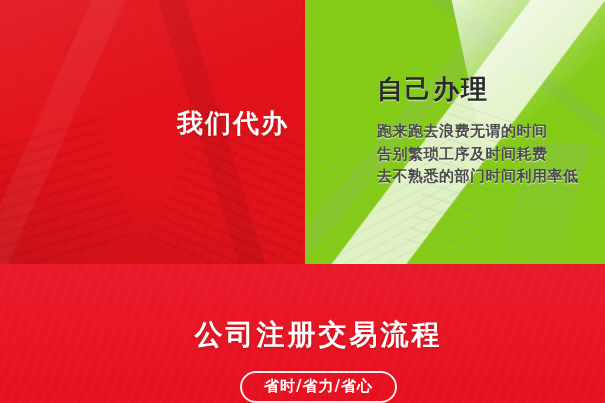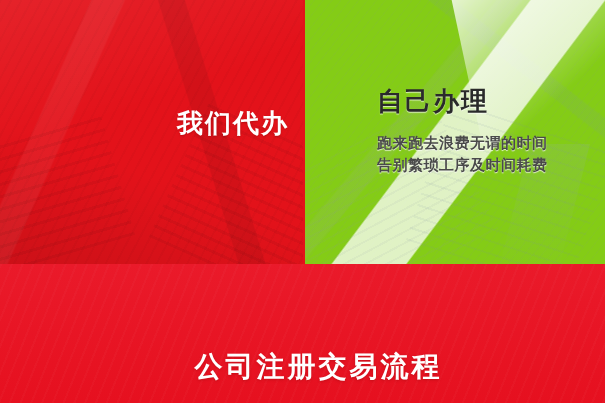--- a/index.html
+++ b/index.html
@@ -286,24 +286,26 @@
       <div class="tex-r5"></div>
       <div class="tex-r3"></div>
       <div class="tex-r4"></div>
       <div class="tex-r6"></div>
 
       <div class="panel-inner">
         <div class="headline">自己办理</div>
         <div class="sublist">
           <span class="subline">跑来跑去浪费无谓的时间</span>
           <span class="subline">告别繁琐工序及时间耗费</span>
+          <span class="subline">去不熟悉的部门时间利用率低</span>
         </div>
       </div>
     </div>
 
   </div>
 
   <div class="bottom-banner">
     <div class="tex"></div>
     <div class="bottom-title">公司注册交易流程</div>
+    <div class="pill">省时/省力/省心</div>
   </div>
 
 </div>
 
 </body></html>

